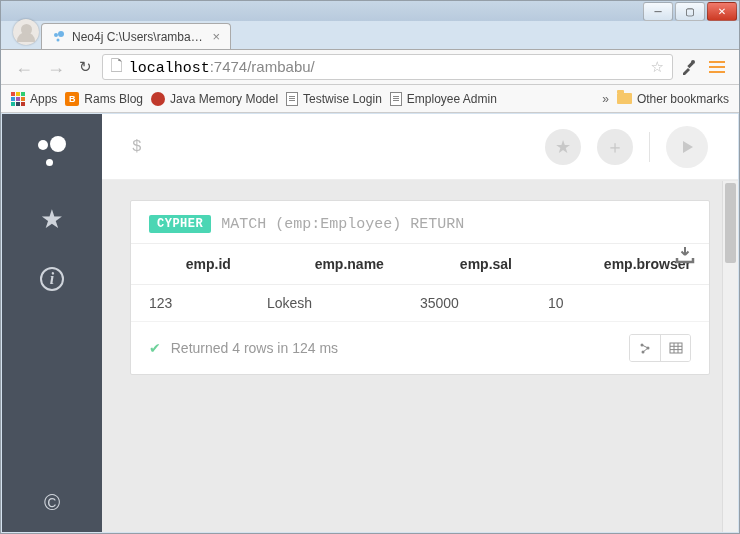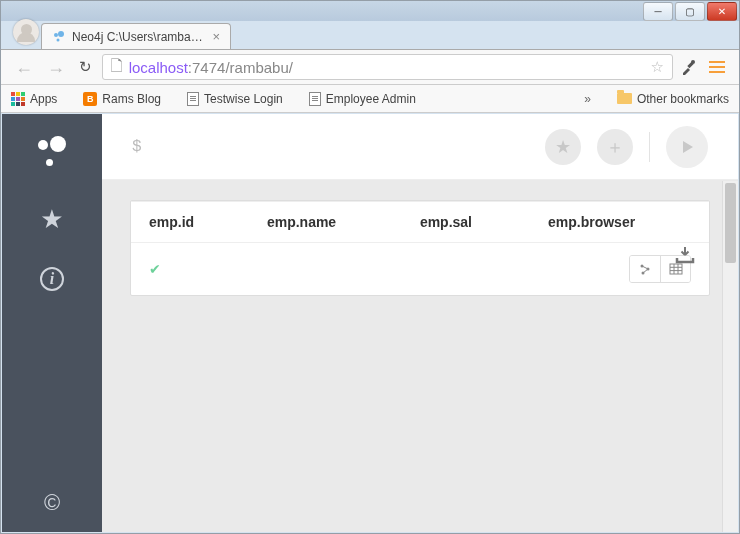--- a/index.html
+++ b/index.html
@@ -19,28 +19,28 @@
   .tab { background:#f8f8f8; border:1px solid #aaa; border-bottom:none; height:26px; border-radius:4px 4px 0 0; padding:0 10px; display:flex; align-items:center; gap:6px; max-width:190px; font-size:12px; color:#444;}
   .favicon { width:14px; height:14px; display:inline-block; }
   .tab-title { overflow:hidden; text-overflow:ellipsis; white-space:nowrap; flex:1;}
   .tab-close { color:#888; font-size:13px; }
   
   
   .toolbar { background:#f8f8f8; border-top:1px solid #aaa; border-bottom:1px solid #ccc; height:36px; display:flex; align-items:center; gap:6px; padding:0 10px;}
   .nav-arrow { color:#bcbcbc; font-size:18px; padding:0 4px;}
   .reload { color:#555; font-size:15px; padding:0 4px;}
   .omnibox { flex:1; height:26px; border:1px solid #ccc; border-radius:3px; background:#fff; display:flex; align-items:center; padding:0 8px; gap:6px; font-size:15px; color:#888;}
-  .omnibox .host { color:#8b5cf6; }
+  .omnibox .host { color:#000000;font-family:Liberation Mono, monospace; }
   .star { color:#bbb; font-size:15px;}
   .eyedrop { width:20px; height:20px; display:inline-flex; align-items:center; justify-content:center; color:#555;}
   .menu { display:inline-flex; flex-direction:column; gap:3px; padding:4px;}
   .menu span{ width:16px; height:2px; background:#f79f3a;}
   
   
-  .bookmarks { background:#f8f8f8; border-bottom:1px solid #ccc; height:28px; display:flex; align-items:center; gap:26px; padding:0 10px; font-size:12px; color:#444;}
+  .bookmarks { background:#f8f8f8; border-bottom:1px solid #ccc; height:28px; display:flex; align-items:center; gap:8px; padding:0 10px; font-size:12px; color:#444;}
   .bookmarks .bk { display:flex; align-items:center; gap:5px;}
   .bk-icon { width:14px; height:14px; display:inline-block; border-radius:2px;}
   .apps-icon { display:grid; grid-template-columns:repeat(3,4px); grid-template-rows:repeat(3,4px); gap:1px;}
   .apps-icon i:nth-child(1){background:#e74c3c;} .apps-icon i:nth-child(2){background:#f1c40f;} .apps-icon i:nth-child(3){background:#2ecc71;}
   .apps-icon i:nth-child(4){background:#3498db;} .apps-icon i:nth-child(5){background:#9b59b6;} .apps-icon i:nth-child(6){background:#e67e22;}
   .apps-icon i:nth-child(7){background:#1abc9c;} .apps-icon i:nth-child(8){background:#34495e;} .apps-icon i:nth-child(9){background:#c0392b;}
   .bookmarks .spacer{flex:1;}
   .bookmarks .more{color:#666;}
   .folder{ width:15px; height:11px; background:#f7c768; border-radius:1px; position:relative;}
   .folder::before{content:""; position:absolute; top:-3px; left:0; width:7px; height:3px; background:#f7c768; border-radius:1px 1px 0 0;}
@@ -70,21 +70,21 @@
   .content{ flex:1; background:#eaeaea; padding:20px 28px; position:relative; overflow:auto;}
   .scrollbar{ position:absolute; right:0; top:67px; bottom:0; width:16px; background:#f0f0f0; border-left:1px solid #ddd;}
   .scrollbar .thumb{ position:absolute; top:2px; left:2px; right:2px; height:80px; background:#c6c6c6; border-radius:2px;}
   
   .panel{ background:#fff; border:1px solid #ddd; border-radius:2px; overflow:hidden; position:relative;}
   .panel-head{ padding:14px 18px 10px; display:flex; align-items:center; gap:10px; font-family:"Courier New",monospace; font-size:15px;}
   .cypher-badge{ background:#4bd6b4; color:#fff; padding:2px 8px; font-weight:bold; font-size:12px; border-radius:2px; letter-spacing:.5px;}
   .query{ color:#aaa; }
   
   table{ width:100%; border-collapse:collapse;}
-  thead th{ text-align:left; padding:12px 18px; border-top:1px solid #eee; border-bottom:1px solid #eee; font-size:14px; color:#333;}
+  thead th{ text-align:right; padding:12px 18px; border-top:1px solid #eee; border-bottom:1px solid #eee; font-size:14px; color:#333;}
   tbody td{ padding:10px 18px; border-bottom:1px solid #f2f2f2; font-size:14px; color:#555;}
   .download{ position:absolute; right:14px; top:45px; color:#777; font-size:18px;}
   
   .panel-foot{ padding:12px 18px; display:flex; align-items:center; gap:10px; color:#999; font-size:14px;}
   .check{ color:#6dd19a; font-size:14px;}
   .panel-foot .sp{flex:1;}
   .view-btns{ display:flex; border:1px solid #ddd; border-radius:3px; overflow:hidden;}
   .view-btn{ width:30px; height:26px; display:flex; align-items:center; justify-content:center; color:#888; font-size:13px; background:#fff;}
   .view-btn + .view-btn{ border-left:1px solid #ddd;}
 </style>
@@ -150,20 +150,24 @@
           <i></i>
           <i></i>
         </span>
       <span>Apps</span>
     </div>
     <div class="bk">
         <span class="bk-icon" style="background:#f57c00;color:#fff;font-size:9px;display:flex;align-items:center;justify-content:center;font-weight:bold">B</span>
         <span>Rams Blog</span>
       </div>
     <div class="bk">
+        <span class="bk-icon" style="background:#c0392b;border-radius:50%"></span>
+        <span>Java Memory Model</span>
+      </div>
+    <div class="bk">
         <span class="doc-icon"></span>
         <span>Testwise Login</span>
       </div>
     <div class="bk">
         <span class="doc-icon"></span>
         <span>Employee Admin</span>
       </div>
     <span class="spacer"></span>
     <span class="more">»</span>
     <div class="bk">
@@ -194,40 +198,51 @@
         <span class="vline"></span>
         <span class="circ-btn play">
           <svg width="16" height="16" viewBox="0 0 16 16">
               <path d="M4 2l10 6-10 6z" fill="#c8c8c8"></path>
             </svg>
         </span>
       </div>
 
       <div class="content">
         <div class="panel">
+          <div class="panel-head">
+            <span class="cypher-badge">CYPHER</span>
+            <span class="query">MATCH (emp:Employee) RETURN</span>
+          </div>
           <span class="download">
             <svg width="20" height="18" viewBox="0 0 20 18">
                 <path d="M10 1v8m0 0l-3.5-3.5M10 9l3.5-3.5" stroke="#777" stroke-width="2" fill="none"></path>
                 <path d="M2 12v4h16v-4" stroke="#777" stroke-width="2.5" fill="none"></path>
               </svg>
           </span>
           <table>
             <thead>
                 <tr>
               <th>emp.id</th>
               <th>emp.name</th>
               <th>emp.sal</th>
               <th>emp.browser</th>
             </tr>
               </thead>
             <tbody id="tbody">
+                <tr>
+                  <td>123</td>
+                  <td>Lokesh</td>
+                  <td>35000</td>
+                  <td>10</td>
+                </tr>
               </tbody>
           </table>
           <div class="panel-foot">
             <span class="check">✔</span>
+            <span>Returned 4 rows in 124 ms</span>
             <span class="sp"></span>
             <div class="view-btns">
               <span class="view-btn">
                 <svg width="14" height="14" viewBox="0 0 14 14">
                     <circle cx="4" cy="4" r="1.5" fill="#888"></circle>
                     <circle cx="10" cy="7" r="1.5" fill="#888"></circle>
                     <circle cx="5" cy="11" r="1.5" fill="#888"></circle>
                     <path d="M4 4L10 7L5 11" stroke="#888" fill="none"></path>
                   </svg>
               </span>

